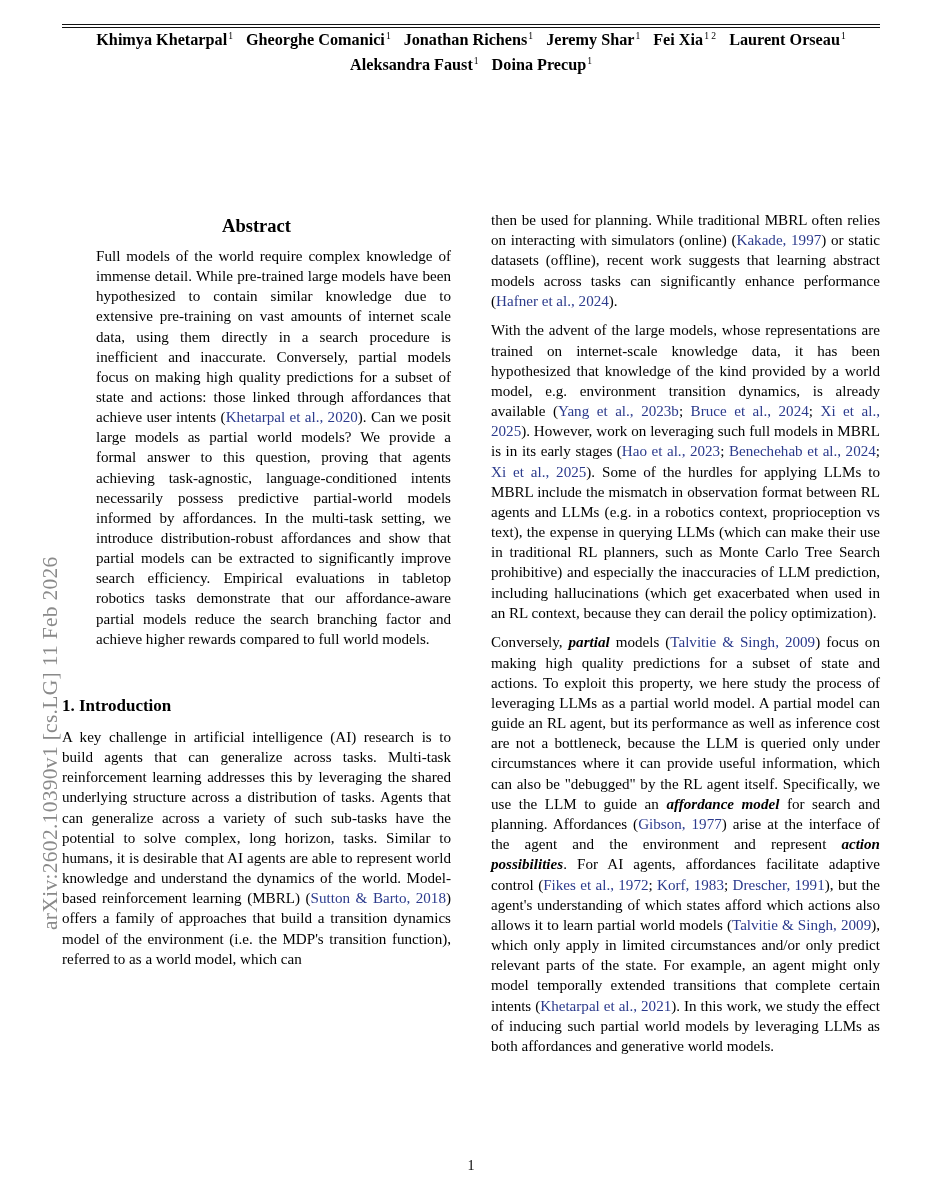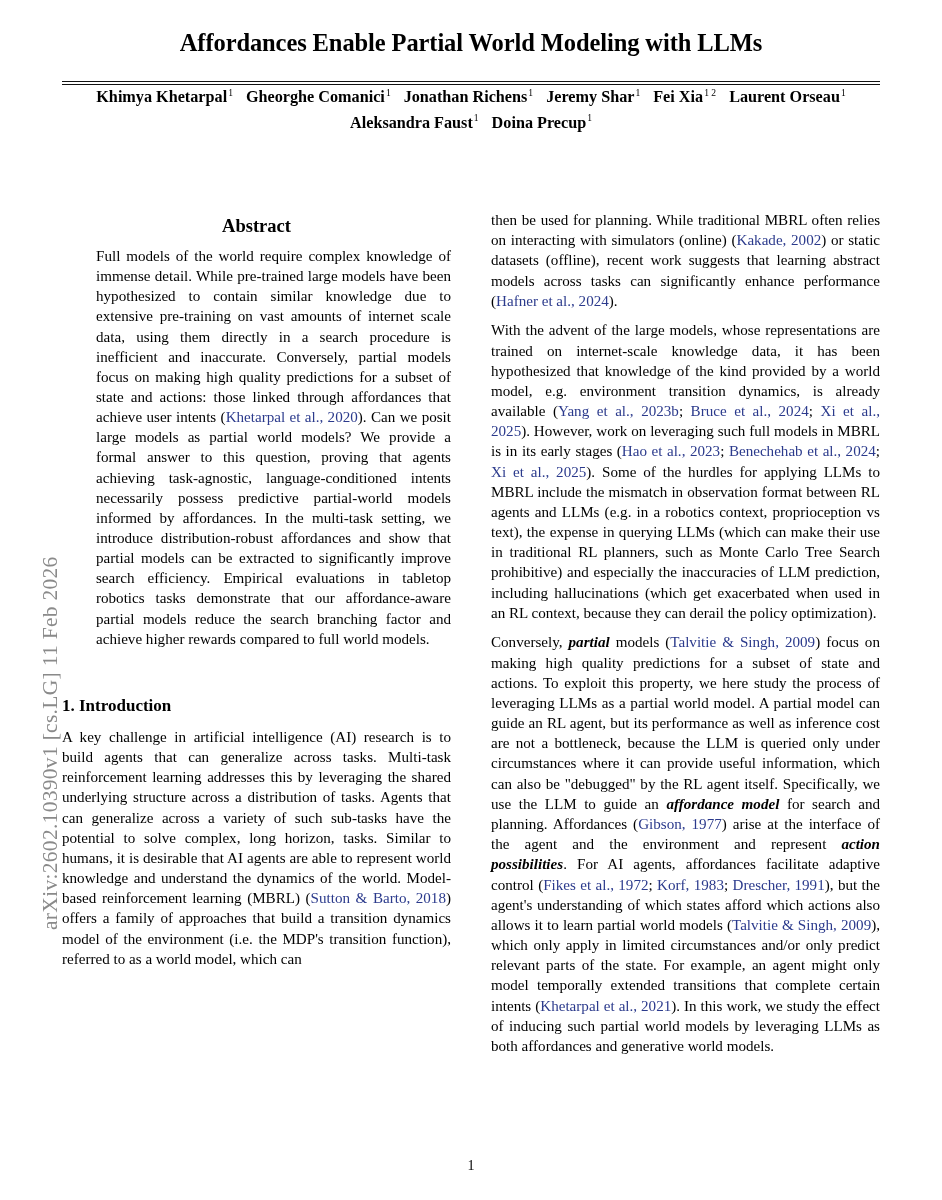--- a/index.html
+++ b/index.html
@@ -145,21 +145,20 @@
 </style>
 </head>
 <body>
 
 <div class="arxiv-stamp">
   <div class="txt">arXiv:2602.10390v1  [cs.LG]  11 Feb 2026</div>
 </div>
 
 <div class="page">
 
-  <h1 class="title">Affordances Enable Partial World Modeling with LLMs</h1>
 
   <div class="rule-double"></div>
 
   <div class="authors">
     <span id="author-line-1"><span class="au">Khimya Khetarpal<sup class="aff">1</sup></span><span class="sep"></span><span class="au">Gheorghe Comanici<sup class="aff">1</sup></span><span class="sep"></span><span class="au">Jonathan Richens<sup class="aff">1</sup></span><span class="sep"></span><span class="au">Jeremy Shar<sup class="aff">1</sup></span><span class="sep"></span><span class="au">Fei Xia<sup class="aff">1 2</sup></span><span class="sep"></span><span class="au">Laurent Orseau<sup class="aff">1</sup></span></span><br>
     <span id="author-line-2"><span class="au">Aleksandra Faust<sup class="aff">1</sup></span><span class="sep"></span><span class="au">Doina Precup<sup class="aff">1</sup></span></span>
   </div>
 
   <div class="columns">
 
@@ -169,20 +168,20 @@
 
       <div class="abstract-body" id="abstract-text">Full models of the world require complex knowledge of immense detail. While pre-trained large models have been hypothesized to contain similar knowledge due to extensive pre-training on vast amounts of internet scale data, using them directly in a search procedure is inefficient and inaccurate. Conversely, partial models focus on making high quality predictions for a subset of state and actions: those linked through affordances that achieve user intents (<span class="cite">Khetarpal et al., 2020</span>). Can we posit large models as partial world models? We provide a formal answer to this question, proving that agents achieving task-agnostic, language-conditioned intents necessarily possess predictive partial-world models informed by affordances. In the multi-task setting, we introduce distribution-robust affordances and show that partial models can be extracted to significantly improve search efficiency. Empirical evaluations in tabletop robotics tasks demonstrate that our affordance-aware partial models reduce the search branching factor and achieve higher rewards compared to full world models.</div>
 
       <div class="sec-head">1. Introduction</div>
 
       <p class="body first" id="intro-p1">A key challenge in artificial intelligence (AI) research is to build agents that can generalize across tasks. Multi-task reinforcement learning addresses this by leveraging the shared underlying structure across a distribution of tasks. Agents that can generalize across a variety of such sub-tasks have the potential to solve complex, long horizon, tasks. Similar to humans, it is desirable that AI agents are able to represent world knowledge and understand the dynamics of the world. Model-based reinforcement learning (MBRL) (<span class="cite">Sutton &amp; Barto, 2018</span>) offers a family of approaches that build a transition dynamics model of the environment (i.e. the MDP's transition function), referred to as a world model, which can</p>
 
     </div>
 
     <div class="col col-right">
-      <p class="body first" id="right-p1">then be used for planning. While traditional MBRL often relies on interacting with simulators (online) (<span class="cite">Kakade, 2002</span>) or static datasets (offline), recent work suggests that learning abstract models across tasks can significantly enhance performance (<span class="cite">Hafner et al., 2024</span>).</p>
+      <p class="body first" id="right-p1">then be used for planning. While traditional MBRL often relies on interacting with simulators (online) (<span class="cite">Kakade, 1997</span>) or static datasets (offline), recent work suggests that learning abstract models across tasks can significantly enhance performance (<span class="cite">Hafner et al., 2024</span>).</p>
       <p class="body" id="right-p2">With the advent of the large models, whose representations are trained on internet-scale knowledge data, it has been hypothesized that knowledge of the kind provided by a world model, e.g. environment transition dynamics, is already available (<span class="cite">Yang et al., 2023b</span>; <span class="cite">Bruce et al., 2024</span>; <span class="cite">Xi et al., 2025</span>). However, work on leveraging such full models in MBRL is in its early stages (<span class="cite">Hao et al., 2023</span>; <span class="cite">Benechehab et al., 2024</span>; <span class="cite">Xi et al., 2025</span>). Some of the hurdles for applying LLMs to MBRL include the mismatch in observation format between RL agents and LLMs (e.g. in a robotics context, proprioception vs text), the expense in querying LLMs (which can make their use in traditional RL planners, such as Monte Carlo Tree Search prohibitive) and especially the inaccuracies of LLM prediction, including hallucinations (which get exacerbated when used in an RL context, because they can derail the policy optimization).</p>
       <p class="body" id="right-p3">Conversely, <span class="it">partial</span> models (<span class="cite">Talvitie &amp; Singh, 2009</span>) focus on making high quality predictions for a subset of state and actions. To exploit this property, we here study the process of leveraging LLMs as a partial world model. A partial model can guide an RL agent, but its performance as well as inference cost are not a bottleneck, because the LLM is queried only under circumstances where it can provide useful information, which can also be "debugged" by the RL agent itself. Specifically, we use the LLM to guide an <span class="it">affordance model</span> for search and planning. Affordances (<span class="cite">Gibson, 1977</span>) arise at the interface of the agent and the environment and represent <span class="it">action possibilities</span>. For AI agents, affordances facilitate adaptive control (<span class="cite">Fikes et al., 1972</span>; <span class="cite">Korf, 1983</span>; <span class="cite">Drescher, 1991</span>), but the agent's understanding of which states afford which actions also allows it to learn partial world models (<span class="cite">Talvitie &amp; Singh, 2009</span>), which only apply in limited circumstances and/or only predict relevant parts of the state. For example, an agent might only model temporally extended transitions that complete certain intents (<span class="cite">Khetarpal et al., 2021</span>). In this work, we study the effect of inducing such partial world models by leveraging LLMs as both affordances and generative world models.</p>
     </div>
   </div>
 
   <div class="page-number">1</div>
 </div>
 
 </body></html>

